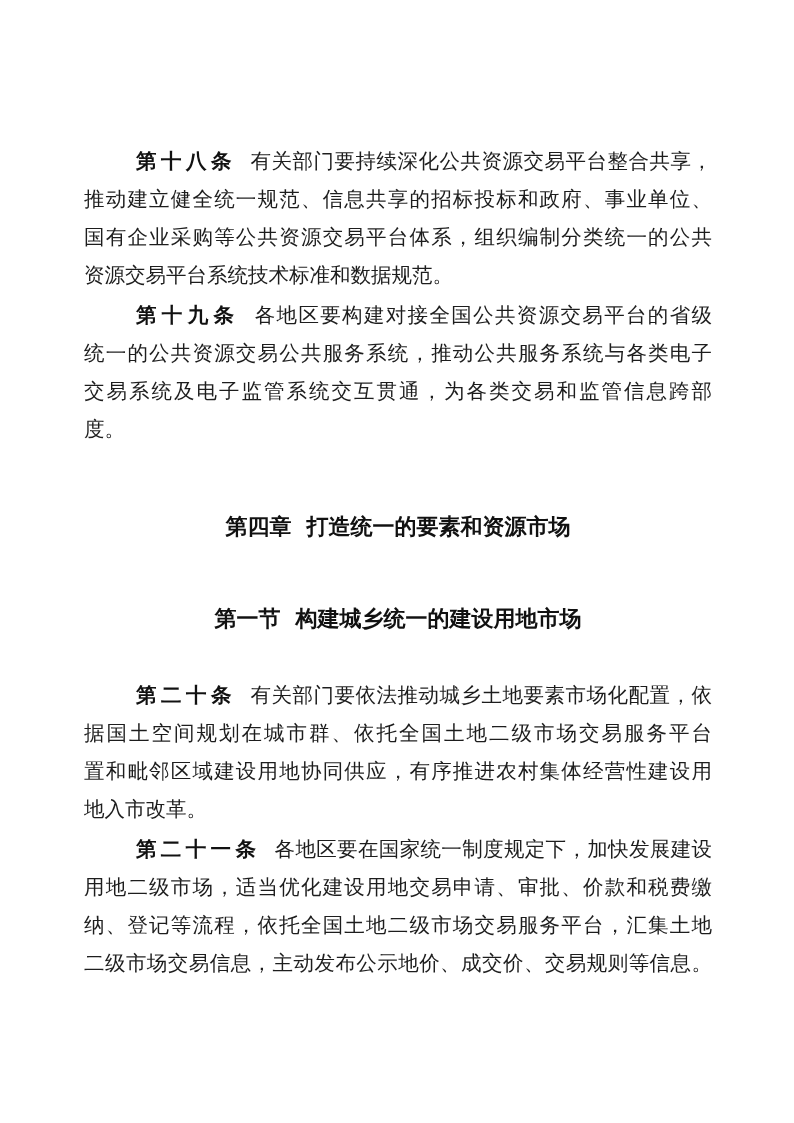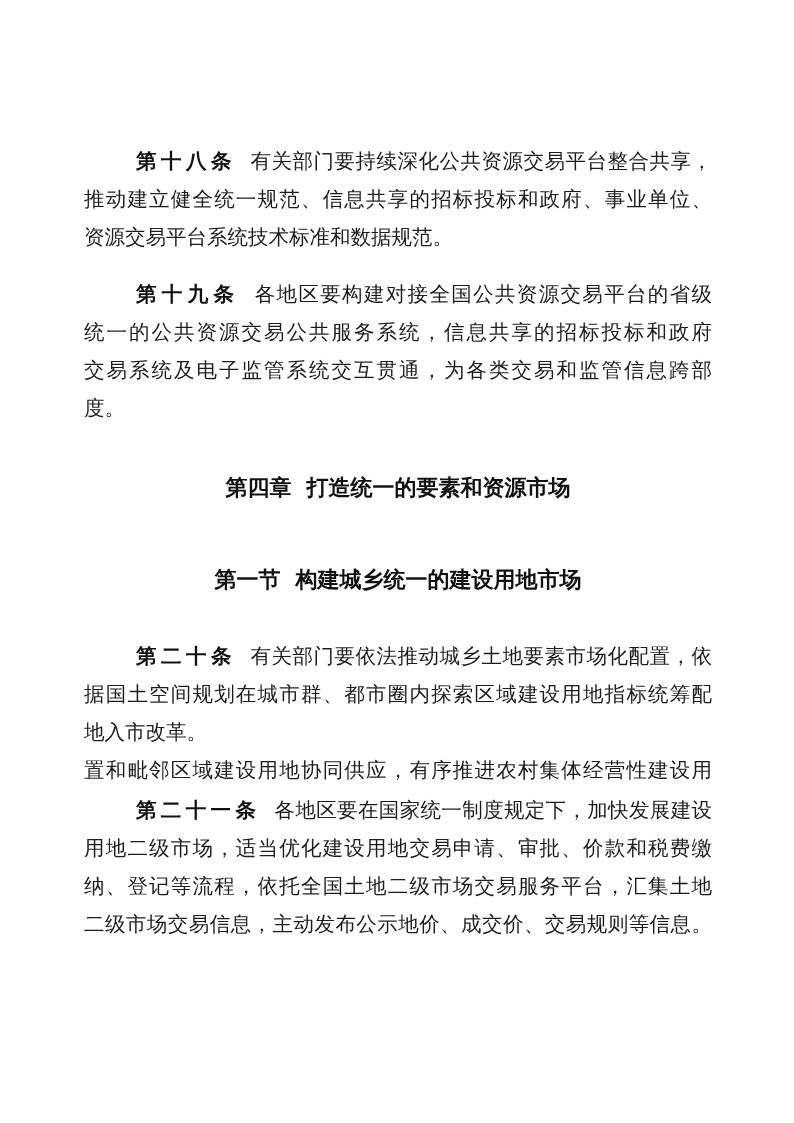--- a/index.html
+++ b/index.html
@@ -57,49 +57,50 @@
   }
   .heading.section {
     font-family: "Liberation Sans", "DejaVu Sans", sans-serif;
   }
   .head-gap {
     display: inline-block;
     width: 15px;
   }
   
   .doc-body > :nth-child(1) { margin-top: 0; }
-  .doc-body > :nth-child(2) { margin-top: 19px; }
-  .doc-body > :nth-child(3) { margin-top: 42px; }
+  .doc-body > :nth-child(2) { margin-top: 2px; }
+  .doc-body > :nth-child(3) { margin-top: 60px; }
   .doc-body > :nth-child(4) { margin-top: 54px; }
   .doc-body > :nth-child(5) { margin-top: 38px; }
   .doc-body > :nth-child(6) { margin-top: 2px; }
 </style>
 </head>
 <body>
 
 <div class="page">
   <div class="doc-body">
       <div class="para">
         <div class="line first"><span class="art-num">第十八条</span><span class="art-gap"></span><span class="art-text">有关部门要持续深化公共资源交易平台整合共享，</span></div>
         <div class="line">推动建立健全统一规范、信息共享的招标投标和政府、事业单位、</div>
+        <div class="line">国有企业采购等公共资源交易平台体系，组织编制分类统一的公共</div>
         <div class="line last">资源交易平台系统技术标准和数据规范。</div>
       </div>
       <div class="para">
         <div class="line first"><span class="art-num">第十九条</span><span class="art-gap"></span><span class="art-text">各地区要构建对接全国公共资源交易平台的省级</span></div>
-        <div class="line">统一的公共资源交易公共服务系统，信息共享的招标投标和政府</div>
+        <div class="line">统一的公共资源交易公共服务系统，推动公共服务系统与各类电子</div>
         <div class="line">交易系统及电子监管系统交互贯通，为各类交易和监管信息跨部</div>
         <div class="line last">度。</div>
       </div>
       <div class="heading chapter"><span class="head-num">第四章</span><span class="head-gap"></span><span class="head-title">打造统一的要素和资源市场</span></div>
       <div class="heading section"><span class="head-num">第一节</span><span class="head-gap"></span><span class="head-title">构建城乡统一的建设用地市场</span></div>
       <div class="para">
         <div class="line first"><span class="art-num">第二十条</span><span class="art-gap"></span><span class="art-text">有关部门要依法推动城乡土地要素市场化配置，依</span></div>
-        <div class="line">据国土空间规划在城市群、都市圈内探索区域建设用地指标统筹配</div>
+        <div class="line">据国土空间规划在城市群、依托全国土地二级市场交易服务平台</div>
+        <div class="line">置和毗邻区域建设用地协同供应，有序推进农村集体经营性建设用</div>
         <div class="line last">地入市改革。</div>
-        <div class="line">置和毗邻区域建设用地协同供应，有序推进农村集体经营性建设用</div>
       </div>
       <div class="para">
         <div class="line first"><span class="art-num">第二十一条</span><span class="art-gap"></span><span class="art-text">各地区要在国家统一制度规定下，加快发展建设</span></div>
         <div class="line">用地二级市场，适当优化建设用地交易申请、审批、价款和税费缴</div>
         <div class="line">纳、登记等流程，依托全国土地二级市场交易服务平台，汇集土地</div>
         <div class="line">二级市场交易信息，主动发布公示地价、成交价、交易规则等信息。</div>
       </div>
     </div>
 </div>
 

